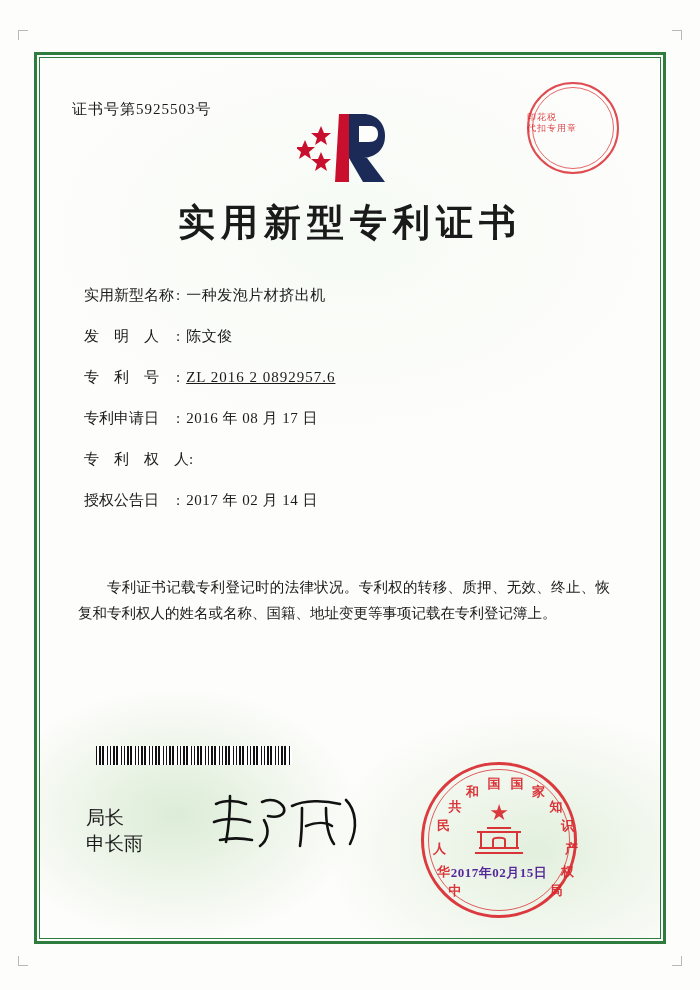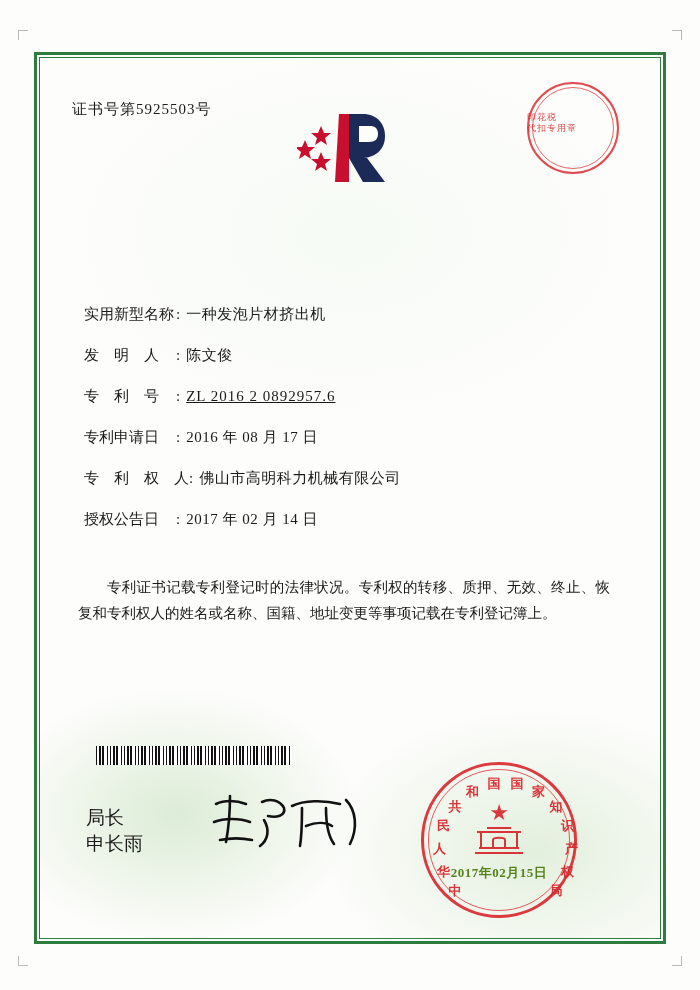--- a/index.html
+++ b/index.html
@@ -121,21 +121,20 @@
     font-weight: bold;
     letter-spacing: 6px;
     font-family: "DejaVu Serif", "Liberation Serif", serif;
   }
 
   
   .fields {
     position: absolute;
     left: 84px; top: 286px;
     width: 520px;
-    margin-top: 19px;
   }
   .field-row {
     display: flex;
     align-items: baseline;
     margin-bottom: 22px;
     font-size: 15px;
     white-space: nowrap;
   }
   .field-label {
     min-width: 92px;
@@ -245,21 +244,21 @@
     font-weight: bold;
     transform-origin: 0 0;
     white-space: nowrap;
     font-family: "DejaVu Serif", serif;
   }
   .seal-date {
     position: absolute;
     left: 4px; top: 102px;
     width: 148px;
     text-align: center;
-    color: #4d7c0f;
+    color: #4c1d95;
     font-size: 13px;
     letter-spacing: 0.5px;
     opacity: 0.95;
     font-weight: bold;
   }
 
   
   .footer {
     position: absolute;
     left: 0; top: 905px;
@@ -302,20 +301,21 @@
 
   <div class="stamp-top">
     <div class="ring"></div>
     <div class="ring2"></div>
     <div class="txt">
       <span class="c1">印花税</span>
       <span>代扣专用章</span>
     </div>
   </div>
 
+  <div class="title">实用新型专利证书</div>
 
   <div class="fields">
 
     <div class="field-row">
       <span class="field-label">实用新型名称</span>
       <span class="field-sep">:</span>
       <span class="field-value">一种发泡片材挤出机</span>
     </div>
 
     <div class="field-row">
@@ -332,21 +332,20 @@
 
     <div class="field-row">
       <span class="field-label">专利申请日</span>
       <span class="field-sep">:</span>
       <span class="field-value">2016 年 08 月 17 日</span>
     </div>
 
     <div class="field-row">
       <span class="field-label">专　利　权　人</span>
       <span class="field-sep">:</span>
-      <span class="field-value">佛山市高明科力机械有限公司</span>
     </div>
 
     <div class="field-row">
       <span class="field-label">授权公告日</span>
       <span class="field-sep">:</span>
       <span class="field-value">2017 年 02 月 14 日</span>
     </div>
 
   </div>
 

